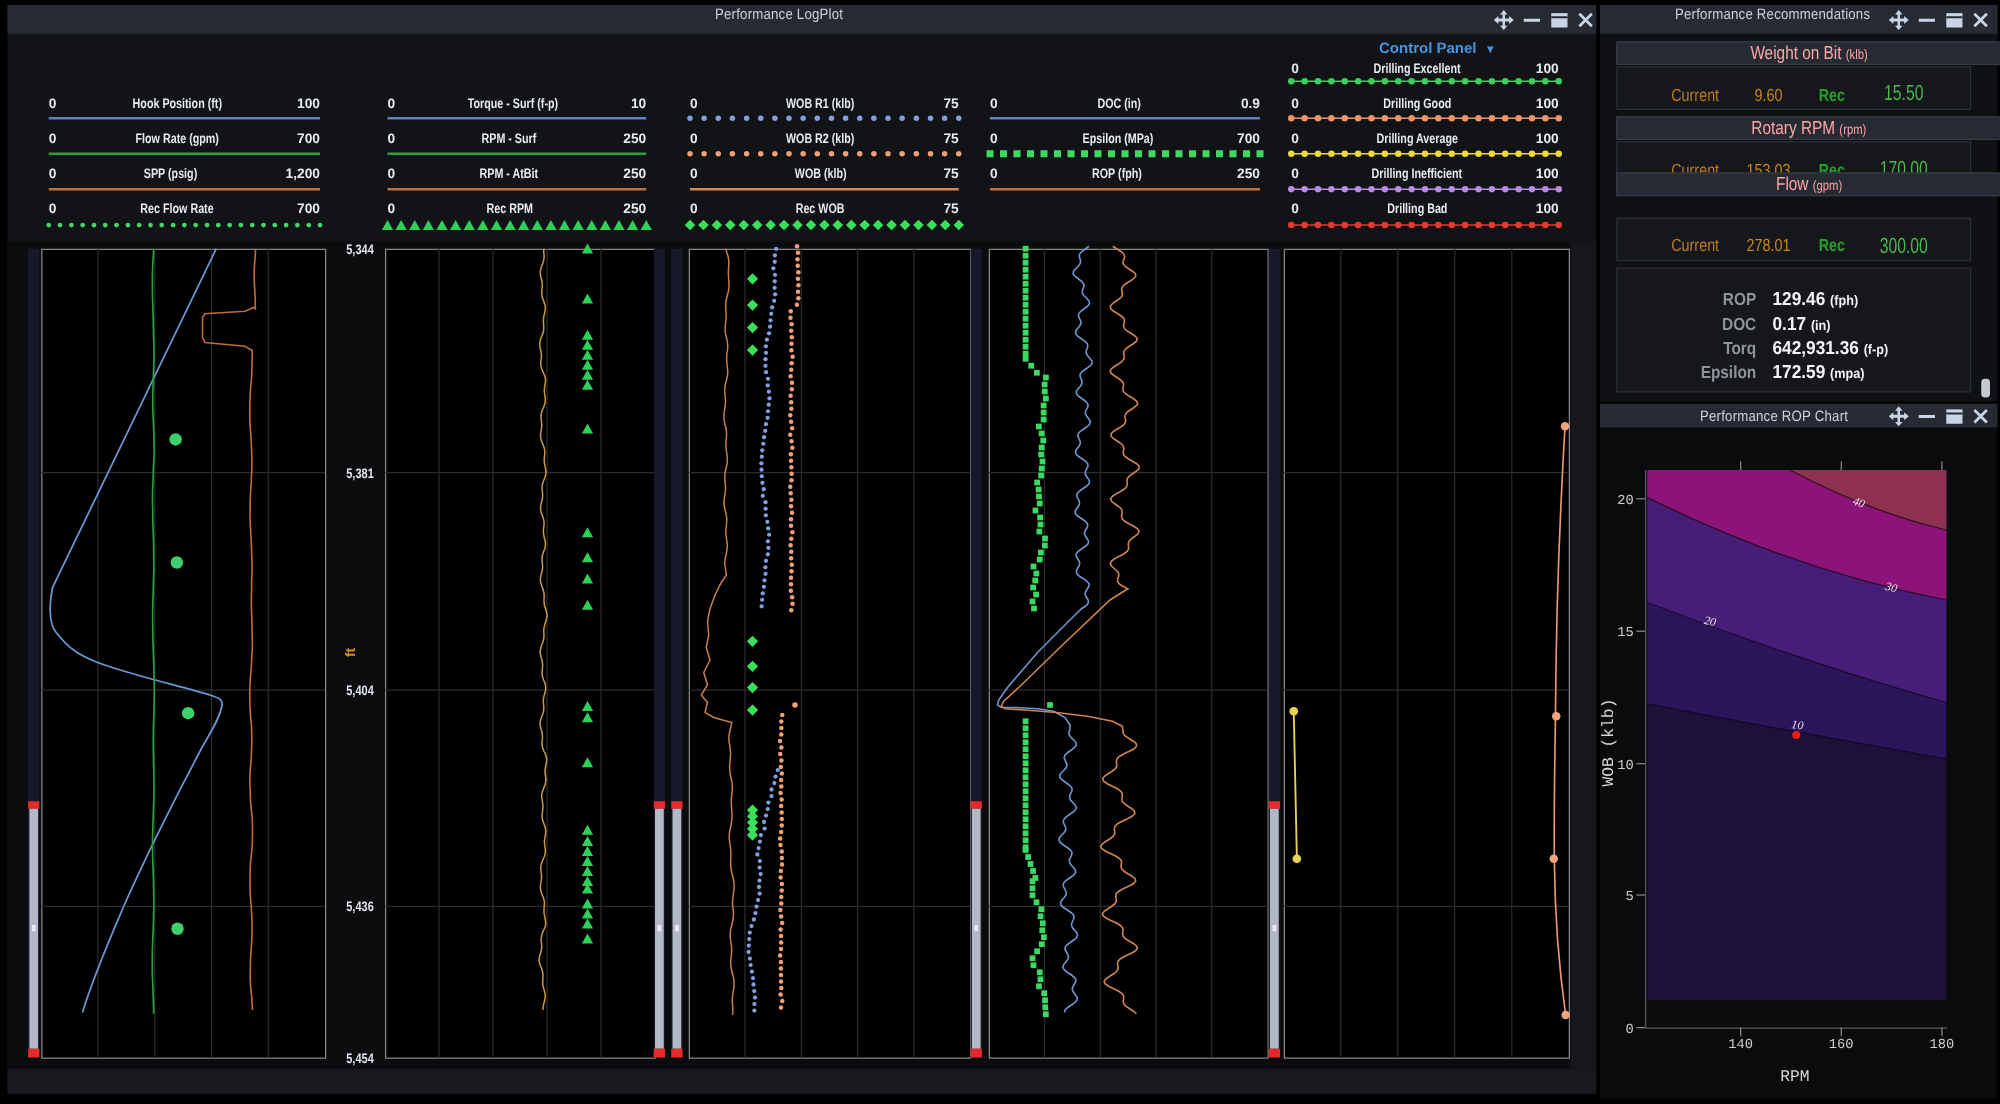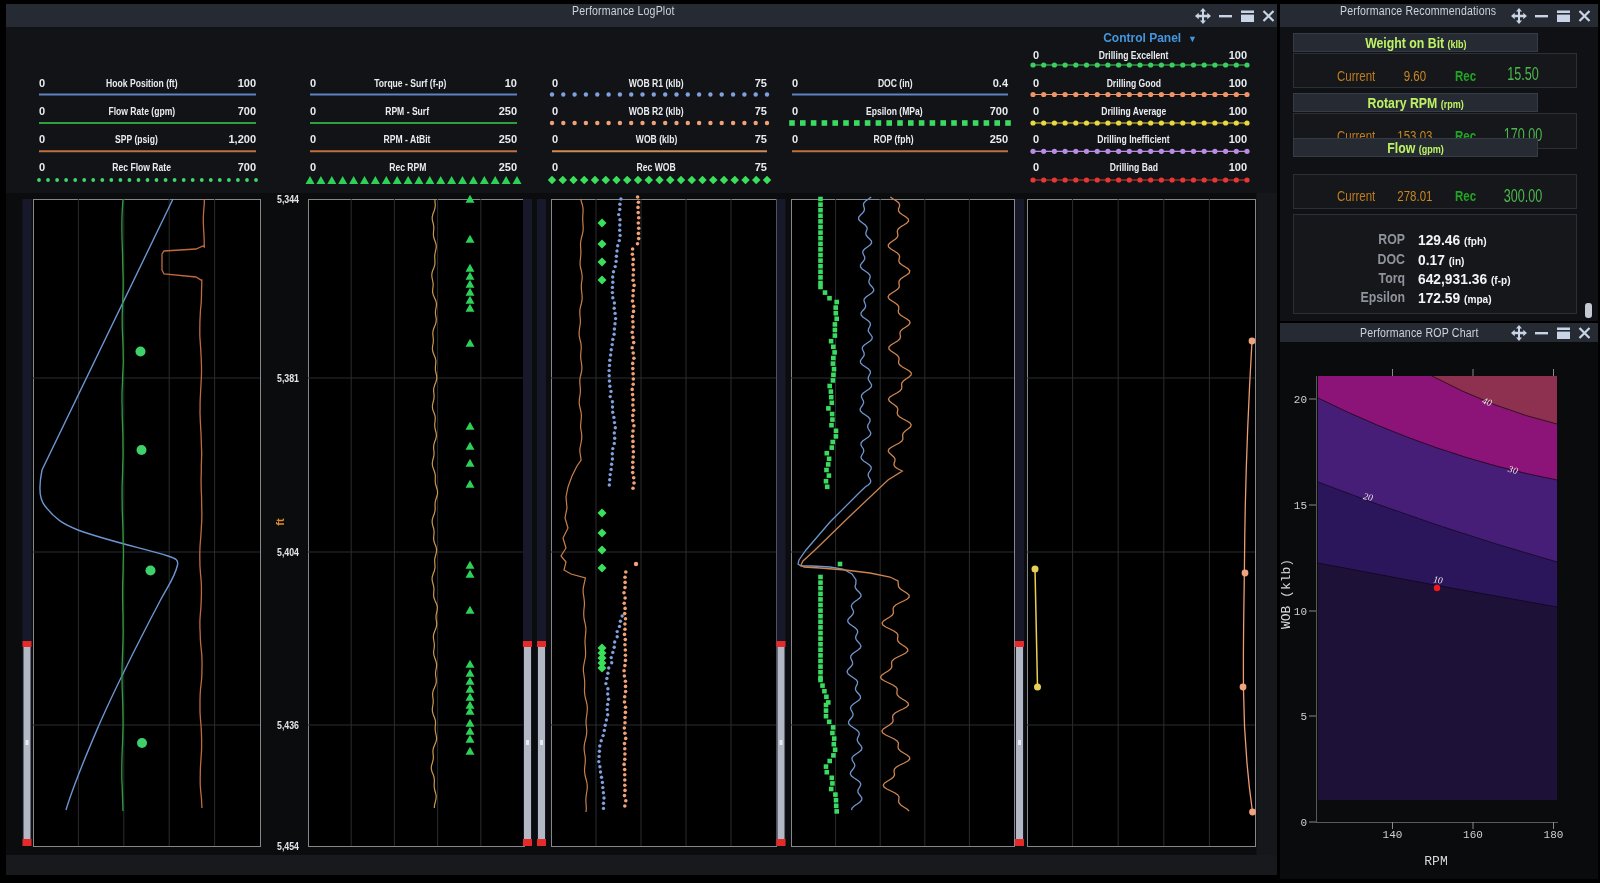--- a/index.html
+++ b/index.html
@@ -8,22 +8,22 @@
 .hl .h0{flex:0 0 auto;}
 .hl .hn{flex:1;text-align:center;}
 .hl .hv{flex:0 0 auto;}
 .cs{display:inline-block;transform:scaleX(0.78);transform-origin:50% 0;}
 .dep{font:bold 11px "Liberation Sans",sans-serif;fill:#e2e5ea;}
 .ftl{font:bold 11px "Liberation Sans",sans-serif;fill:#d98e2b;}
 .clab{font:italic 9.5px "Liberation Serif",serif;fill:#e8e8e8;}
 .mono11{font:11px "Liberation Mono",monospace;fill:#cfcfcf;}
 .mono12{font:13px "Liberation Mono",monospace;fill:#d8d8d8;}
 .icons{position:absolute;top:0;height:23px;display:flex;align-items:center;}
-.rhead{position:absolute;left:1293px;width:245px;height:19px;background:#262b33;border:1px solid #363c45;
- text-align:center;color:#bef264;font-size:15px;font-weight:bold;line-height:18px;}
+.rhead{position:absolute;left:1293px;width:308px;height:19px;background:#262b33;border:1px solid #363c45;
+ text-align:center;color:#fca5a5;font-size:15px;font-weight:normal;line-height:18px;}
 .hsq{display:inline-block;transform:scaleX(0.82);transform-origin:50% 0;}
 .rrow{position:absolute;left:1293px;width:284px;background:#15171b;border:1px solid #2b2f36;}
 .cnd{position:absolute;transform:scaleX(0.82);transform-origin:0 0;}
 </style></head><body>
 <div class="panel" style="left:6px;top:4px;width:1271px;height:871px;background:#111316;"></div>
 <div style="position:absolute;left:6px;top:193px;width:1271px;height:662px;background:#0b0c0e;"></div>
 <div style="position:absolute;left:6px;top:855px;width:1271px;height:20px;background:#17191d;"></div>
 <div style="position:absolute;left:6px;top:4px;width:1271px;height:23px;background:#262b33;"></div>
 <div class="ttl" style="left:572px;">Performance LogPlot</div>
 <div class="panel" style="left:1280px;top:4px;width:318px;height:317px;background:#101114;"></div>
@@ -839,21 +839,21 @@
     <span class="hv">75</span>
   </div>
 <div class="hl" style="left:552px;top:161.4px;width:215px;">
     <span class="h0">0</span>
     <span class="hn"><span class="cs">Rec WOB</span></span>
     <span class="hv">75</span>
   </div>
 <div class="hl" style="left:792px;top:76.5px;width:216px;">
     <span class="h0">0</span>
     <span class="hn"><span class="cs">DOC (in)</span></span>
-    <span class="hv">0.4</span>
+    <span class="hv">0.9</span>
   </div>
 <div class="hl" style="left:792px;top:104.7px;width:216px;">
     <span class="h0">0</span>
     <span class="hn"><span class="cs">Epsilon (MPa)</span></span>
     <span class="hv">700</span>
   </div>
 <div class="hl" style="left:792px;top:133.0px;width:216px;">
     <span class="h0">0</span>
     <span class="hn"><span class="cs">ROP (fph)</span></span>
     <span class="hv">250</span>

